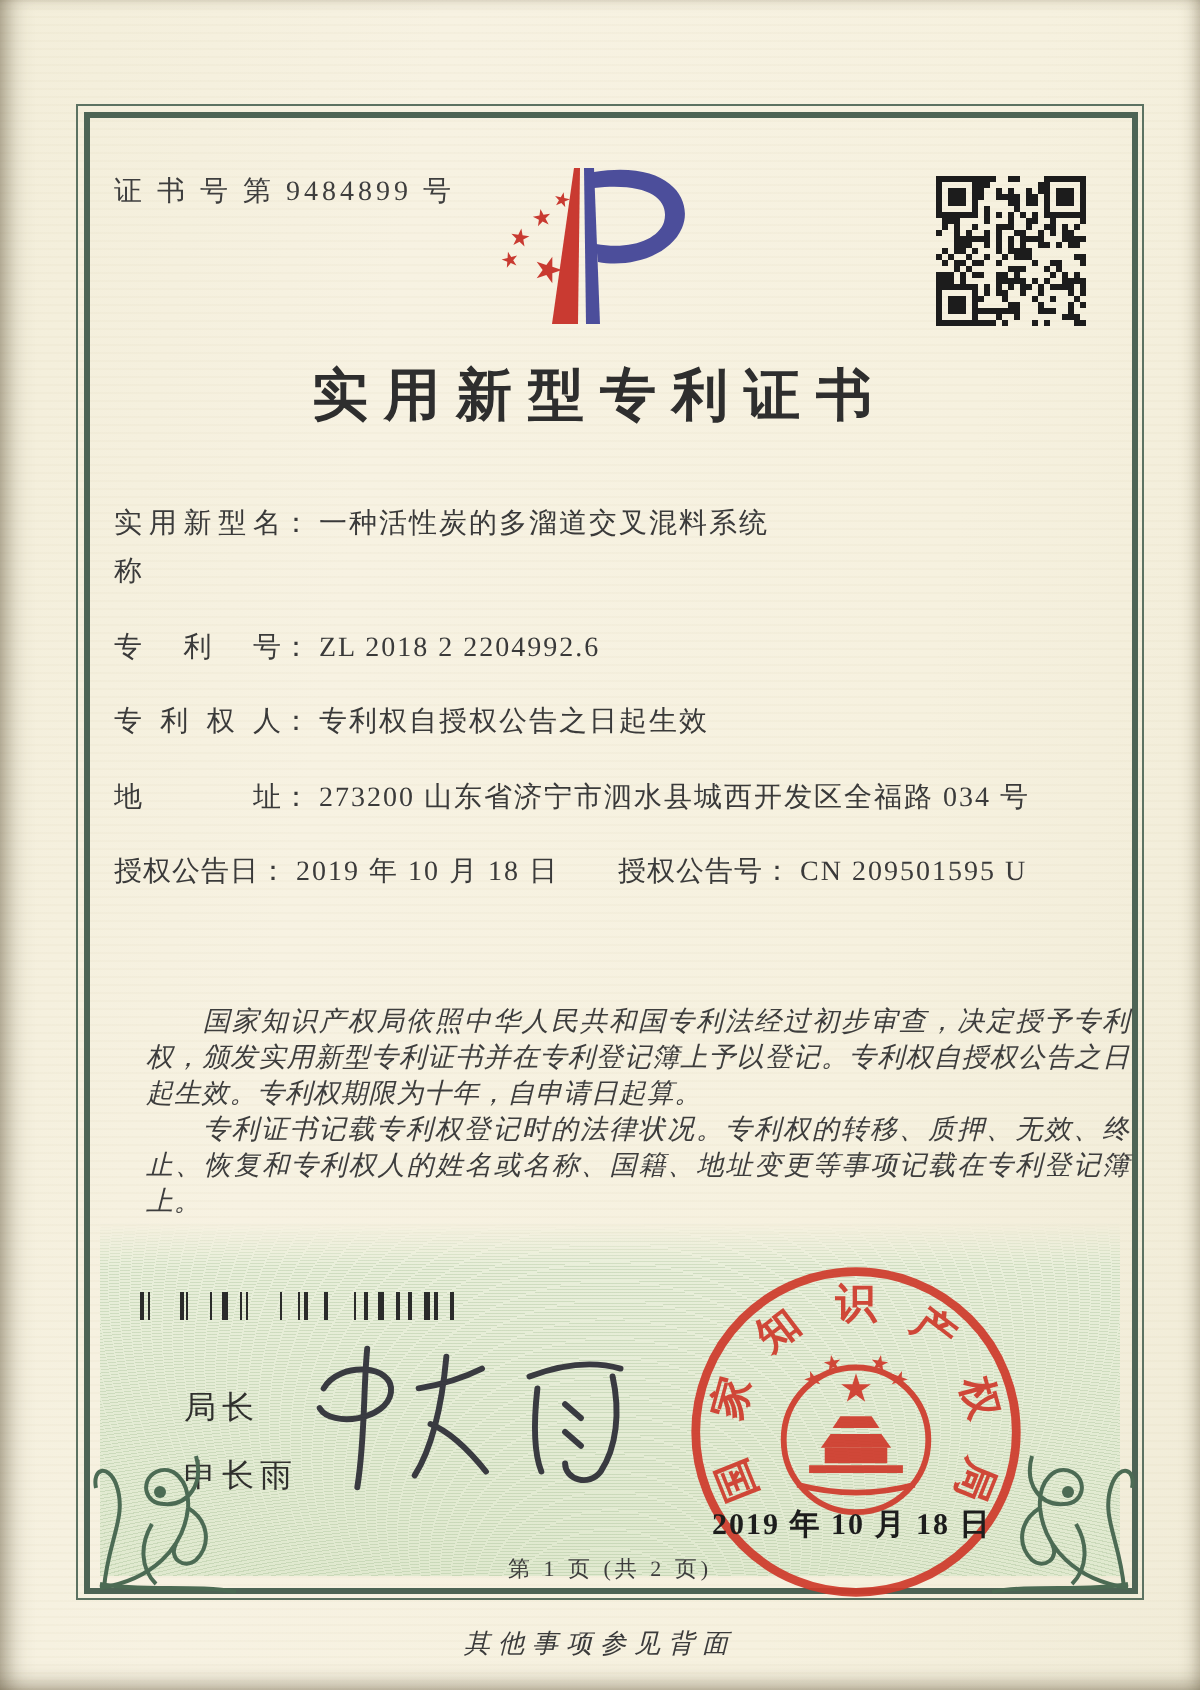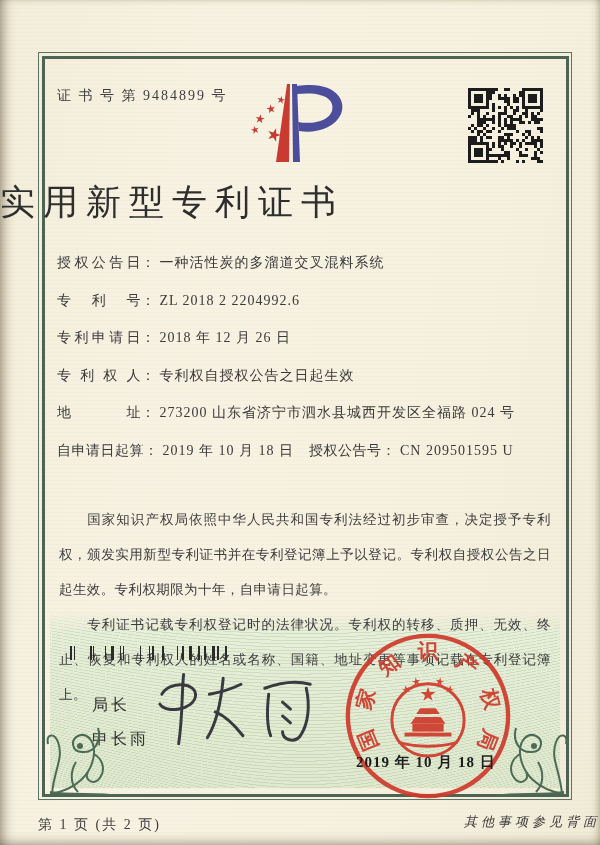--- a/index.html
+++ b/index.html
@@ -22,40 +22,40 @@
     position:absolute; left:5.5px; right:5.5px; bottom:5.5px; height:177px;
     background:
       repeating-radial-gradient(140% 115% at 50% 140%, rgba(108,150,92,.20) 0 1.5px, rgba(108,150,92,0) 1.5px 5px),
       linear-gradient(#e9efdb,#e0e9cf);
     -webkit-mask-image:linear-gradient(to bottom, transparent 0, #000 22px);
             mask-image:linear-gradient(to bottom, transparent 0, #000 22px);
   }
   .cert-no { position:absolute; left:57px; top:87px; font-size:14px; letter-spacing:2px; color:#3e3e3e; }
   .logo { position:absolute; left:243px; top:80px; width:115px; height:88px; }
   .qr { position:absolute; left:468px; top:88px; width:75px; height:75px; }
-  .title { position:absolute; left:0; top:179px; width:100%; text-align:left;
-           font-size:35px; font-weight:400; letter-spacing:8px; color:#2e2e2e; }
+  .title { position:absolute; left:0; top:179px; width:100%; text-align:center;
+           font-size:28px; font-weight:700; letter-spacing:8px; color:#2e2e2e; }
   .fields { position:absolute; left:57px; top:251px; width:492px; font-size:14px; color:#3a3a3a; }
   .frow { margin-bottom:13.5px; line-height:24px; letter-spacing:.5px; }
   .flabel { display:inline-block; width:84px; text-align:justify; text-align-last:justify; vertical-align:top; }
   .fval { letter-spacing:1px;margin-top:32px; }
   .pairA { display:inline-block; width:248px; }
-  .body-text { position:absolute; left:59px; top:502px; width:492px; font-size:13.5px;
-               line-height:35px; color:#3d3d3d; text-align:justify; letter-spacing:.4px; }
+  .body-text { position:absolute; left:73px; top:502px; width:492px; font-size:13.5px;
+               line-height:18px; color:#3d3d3d; text-align:justify; font-style:italic; letter-spacing:.4px; }
   .body-text p { text-indent:2.1em; }
   .barcode { position:absolute; left:70px; top:646px; width:160px; height:14px; }
   .signer { position:absolute; left:92px; top:688px; font-family:Liberation Sans, sans-serif;
             font-size:16px; color:#30302e; letter-spacing:3px; line-height:34px; font-weight:500; }
   .signature { position:absolute; left:146px; top:664px; width:188px; height:95px; }
   .seal { position:absolute; left:342px; top:630px; width:172px; height:172px; }
   .seal-date { position:absolute; left:356px; top:753px; font-size:15px; color:#1d1d1d;
                letter-spacing:1px; font-weight:600; z-index:5; }
-  .page-info { position:absolute; left:38px; top:816px; width:534px; text-align:left;
-               font-size:14px; letter-spacing:2px; color:#3c3c3c; z-index:6; }
-  .footer-note { position:absolute; left:0; top:813px; width:100%; text-align:right;
+  .page-info { position:absolute; left:38px; top:777px; width:534px; text-align:center;
+               font-size:11px; letter-spacing:2px; color:#3c3c3c; z-index:6; }
+  .footer-note { position:absolute; left:0; top:813px; width:100%; text-align:center;
                  font-size:13px; font-style:italic; letter-spacing:4px; color:#3b3b3b; }
   .floral { position:absolute; width:82px; height:96px; top:702px; }
   .floral.left { left:46px; }
   .floral.right { left:486px; transform:scaleX(-1); }
 </style>
 </head>
 <body>
 
 <div class="page">
 
@@ -389,42 +389,38 @@
         <rect x="48" y="72" width="3" height="3"></rect>
         <rect x="54" y="72" width="3" height="3"></rect>
         <rect x="69" y="72" width="3" height="3"></rect>
         <rect x="72" y="72" width="3" height="3"></rect>
       </svg></div>
 
   <div class="title">实用新型专利证书</div>
 
   <div class="fields">
     <div class="frow">
-      <span class="flabel">授权公告日</span><span>：</span>
+      <span class="flabel">实用新型名称</span><span>：</span>
       <span class="fval">一种活性炭的多溜道交叉混料系统</span>
     </div>
     <div class="frow">
       <span class="flabel">专利号</span><span>：</span>
       <span class="fval">ZL 2018 2 2204992.6</span>
     </div>
     <div class="frow">
-      <span class="flabel">专利申请日</span><span>：</span>
-      <span class="fval">2018 年 12 月 26 日</span>
-    </div>
-    <div class="frow">
       <span class="flabel">专利权人</span><span>：</span>
       <span class="fval">专利权自授权公告之日起生效</span>
     </div>
     <div class="frow">
       <span class="flabel">地址</span><span>：</span>
-      <span class="fval">273200 山东省济宁市泗水县城西开发区全福路 024 号</span>
+      <span class="fval">273200 山东省济宁市泗水县城西开发区全福路 034 号</span>
     </div>
     <div class="frow">
       <span class="pairA">
-        <span>自申请日起算</span><span>：</span>
+        <span>授权公告日</span><span>：</span>
         <span class="fval">2019 年 10 月 18 日</span>
       </span>
       <span>
         <span>授权公告号</span><span>：</span>
         <span class="fval">CN 209501595 U</span>
       </span>
     </div>
   </div>
 
   <div class="body-text">

